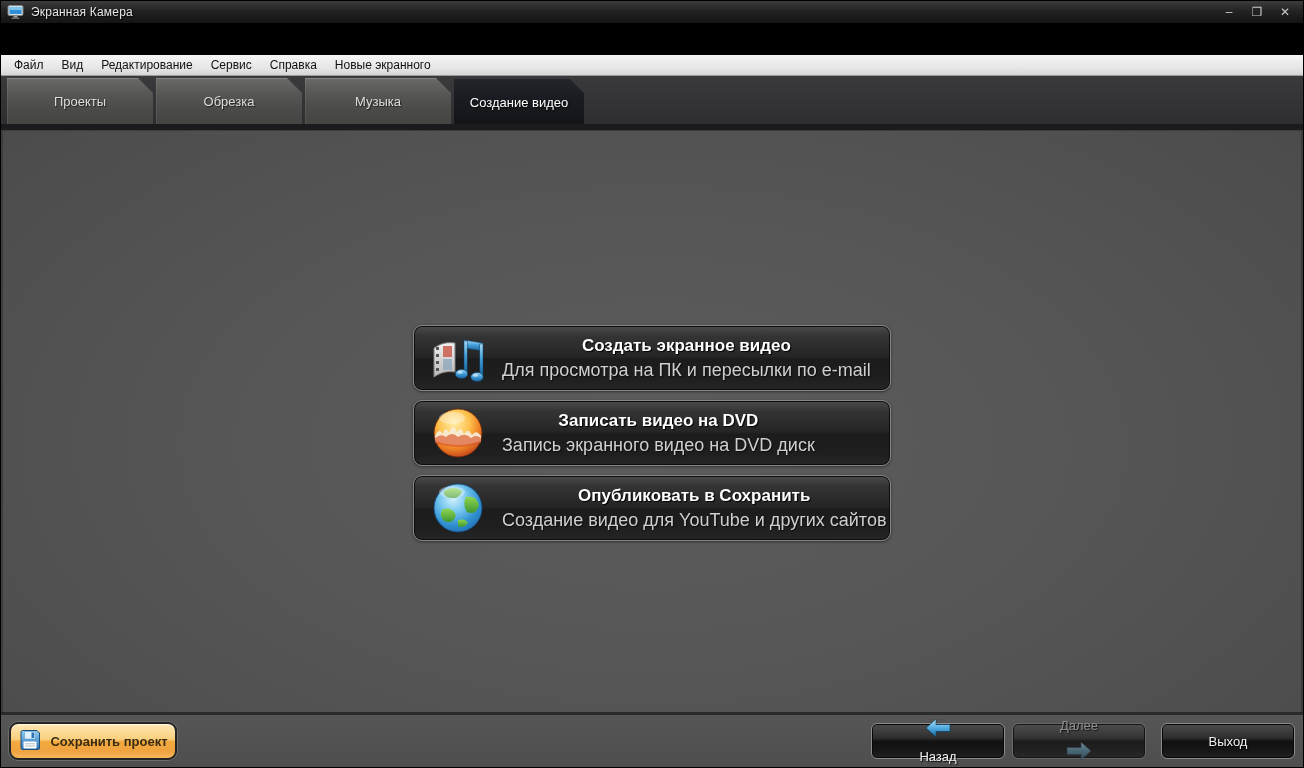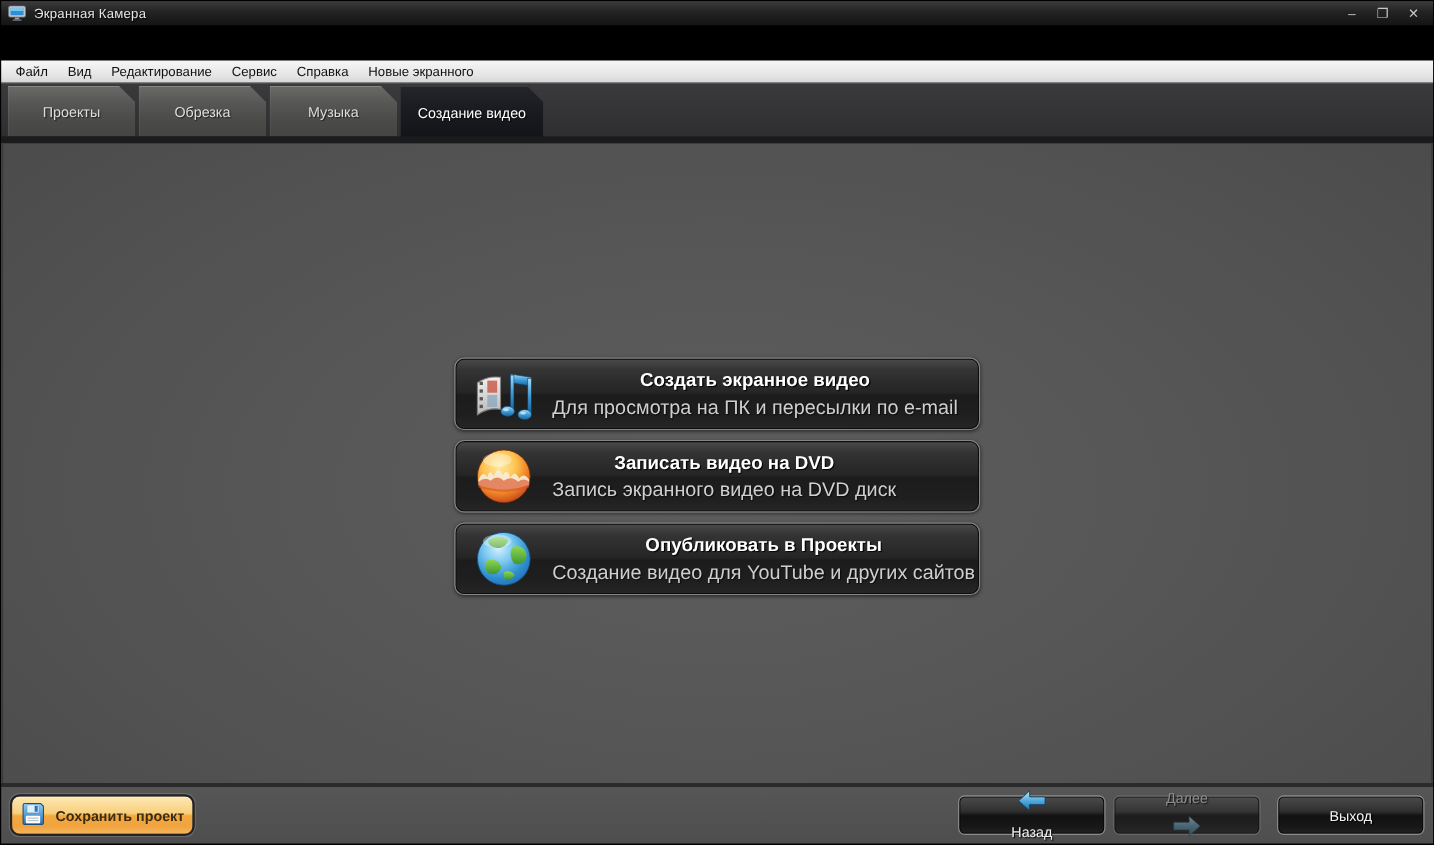--- a/index.html
+++ b/index.html
@@ -32,21 +32,21 @@
   .tabbar {
     height:54px; flex:0 0 54px; position:relative;
     background:linear-gradient(180deg,#3a3a3c 0%,#2d2d2f 100%);
     display:flex; align-items:flex-start; padding:2px 0 0 6px;
   }
   .tabbar::after {
     content:""; position:absolute; left:0; right:0; bottom:0; height:6px;
     background:#1b1b1d;
   }
   .tab {
-    width:116px; height:46px; margin-right:3px;
+    width:146px; height:46px; margin-right:3px;
     display:flex; align-items:center; justify-content:center;
     font-size:13px; color:#dedede; text-shadow:1px 1px 1px rgba(0,0,0,.6);
     background:linear-gradient(180deg,#6a6a68 0%,#565654 35%,#4a4a48 70%,#454543 100%);
     clip-path:polygon(0 0, calc(100% - 15px) 0, 100% 15px, 100% 100%, 0 100%);
     box-shadow:inset 0 1px 0 rgba(255,255,255,.18), inset 1px 0 0 rgba(255,255,255,.08);
     cursor:default;
   }
   .tab.active {
     width:130px; height:48px;
     background:linear-gradient(180deg,#24262c 0%,#1a1c21 40%,#131418 100%);
@@ -229,21 +229,21 @@
             </defs>
             <circle cx="26" cy="26" r="24" fill="url(#globG)" stroke="#134d82" stroke-width=".8"></circle>
             <path d="M12 9 Q22 3 30 9 Q28 17 19 16 Q11 15 12 9 Z" fill="url(#landG)"></path>
             <path d="M34 15 Q45 13 47 23 Q44 34 35 30 Q30 22 34 15 Z" fill="url(#landG)"></path>
             <path d="M11 27 Q20 25 24 33 Q21 43 12 39 Q6 33 11 27 Z" fill="url(#landG)"></path>
             <path d="M26 38 Q33 36 36 41 Q31 47 26 44 Z" fill="url(#landG)"></path>
             <ellipse cx="20" cy="10" rx="13" ry="6" fill="#ffffff" opacity=".35"></ellipse>
           </svg>
         </span>
         <span class="action-text">
-          <span class="action-title">Опубликовать в Проекты</span>
+          <span class="action-title">Опубликовать в Сохранить</span>
           <span class="action-sub">Создание видео для YouTube и других сайтов</span>
         </span>
       </div>
 
     </div>
   </div>
 
   <div class="footer">
     <div class="save-btn">
       <span>

